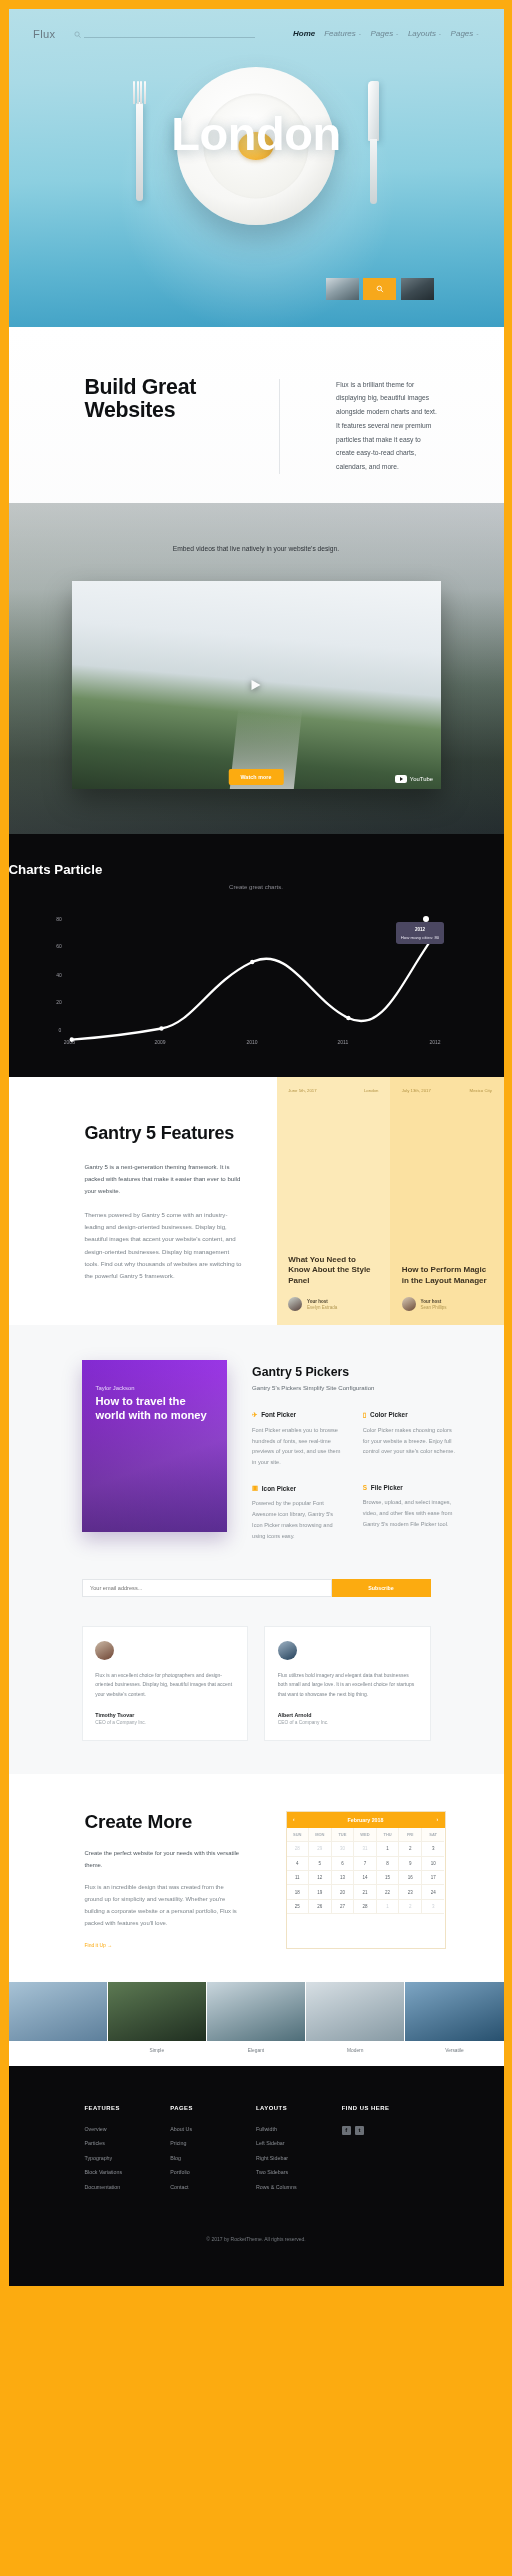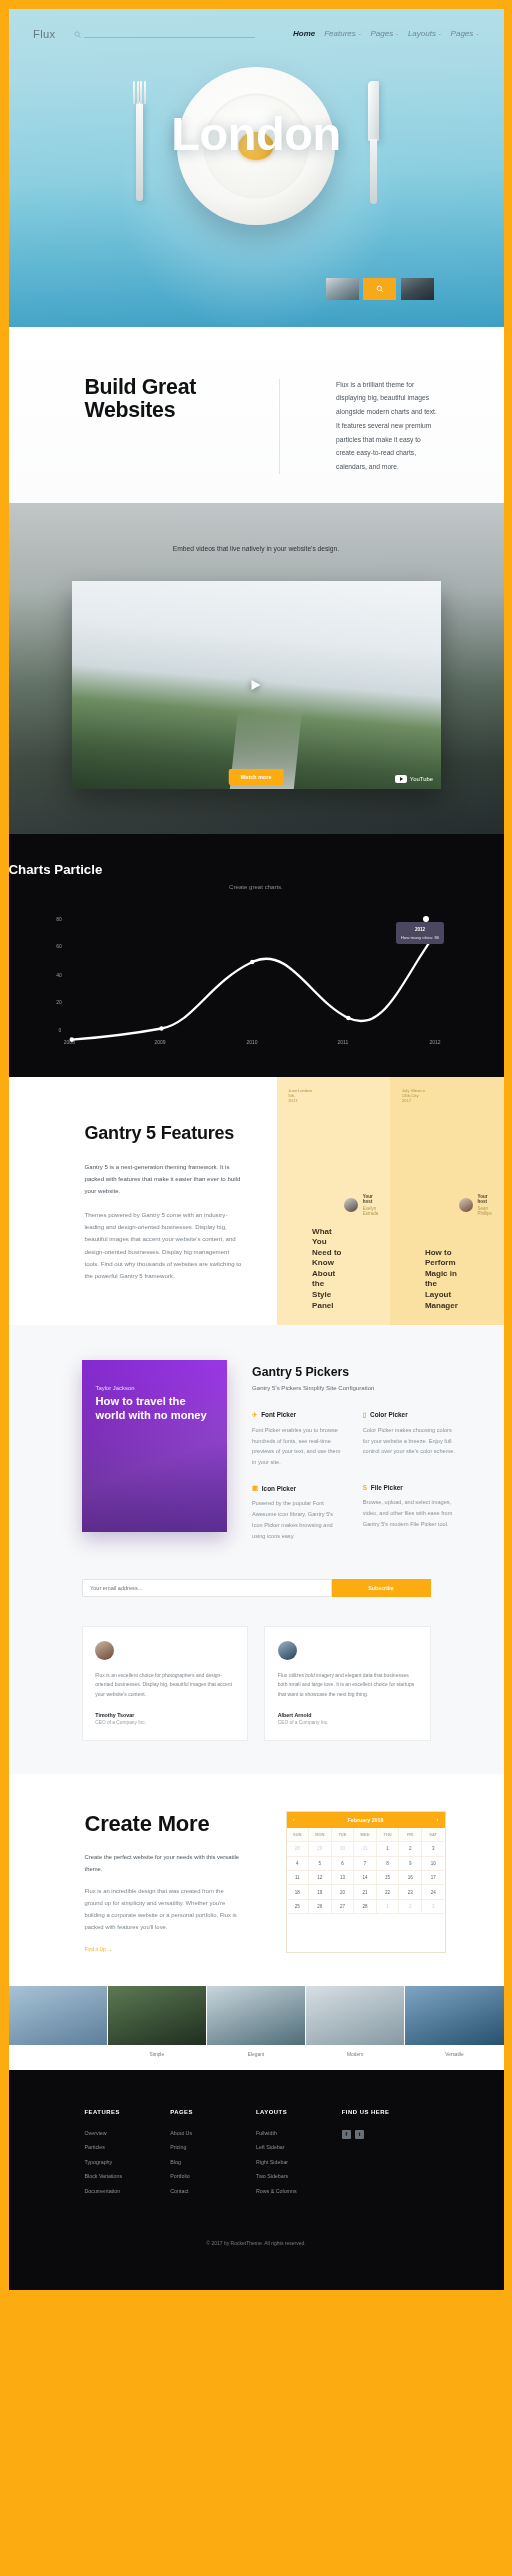--- a/index.html
+++ b/index.html
@@ -192,21 +192,21 @@
 
   
   .g5 { display: flex; background: #fff; }
   .g5-left { flex: 0 0 268px; padding: 46px 21.3px 43px 76px; }
   .g5-left h2 {
     font-size: 18px; font-weight: bold; line-height: 1.18; color: #101214; letter-spacing: -0.2px;
   }
   .g5-left p { font-size: 6.1px; line-height: 2.0; color: #4d565e; margin-top: 17px; max-width: 160px; }
   .g5-left p.dim { color: #7b838a; margin-top: 11.7px; }
   .cards { flex: 1; display: grid; grid-template-columns: 1fr 1fr; }
-  .card { padding: 11.7px 11.7px 14px 11.7px; min-height: 150px; display: flex; flex-direction: row; }
+  .card { padding: 11.7px 11.7px 14px 11.7px; min-height: 150px; display: flex; flex-direction: column; }
   .card.c1 { background: #fbe3a0; }
   .card.c2 { background: #fce9b7; }
   .card.c3 { background: #fbe1a1; }
   .card.c4 { background: #fbd98a; }
   .card-meta { display: flex; justify-content: space-between; font-size: 4.3px; color: #b39344; }
   .card h3 {
     margin-top: auto; font-size: 8px; line-height: 1.32; font-weight: bold; color: #3d3322;
   }
   .card-host { display: flex; align-items: center; gap: 4.8px; margin-top: 10.7px; }
   .av { width: 14px; height: 14px; border-radius: 50%; flex: 0 0 14px; }
@@ -260,21 +260,21 @@
   .tav { width: 19px; height: 19px; border-radius: 50%; }
   .tav.m1 { background: linear-gradient(150deg,#cbb9a6,#6e4433); }
   .tav.m2 { background: linear-gradient(150deg,#9fb3c4,#23405a); }
   .testi p { font-size: 5px; line-height: 1.95; color: #7e868d; margin-top: 10.7px; }
   .testi .tname { font-size: 5.3px; font-weight: bold; color: #1c1f21; margin-top: 11.7px; }
   .testi .trole { font-size: 4.8px; color: #9aa1a7; margin-top: 2.1px; }
 
   
   .create { display: flex; background: #fff; padding: 37px 58px 33px 76px; gap: 28px; }
   .cm-left { flex: 1; }
-  .cm-left h2 { font-size: 22px; font-weight: bold; color: #0f1113; letter-spacing: -0.2px; }
+  .cm-left h2 { font-size: 19px; font-weight: bold; color: #0f1113; letter-spacing: -0.2px; }
   .cm-left p { font-size: 5.9px; line-height: 2.0; color: #4c555c; margin-top: 15px; max-width: 155px; }
   .cm-left p.dim { color: #7e868c; margin-top: 10.7px; }
   .findout { display: inline-block; margin-top: 12.8px; font-size: 5px; color: #fcab10; cursor: pointer; }
 
   .cal { flex: 0 0 160px; border: 0.5px solid #f0e2c4; }
   .cal-head {
     background: #fcab10; color: #fff; height: 16px; display: flex; align-items: center;
     justify-content: space-between; padding: 0 6.4px; font-size: 5.3px; font-weight: bold;
   }
   .cal-arrow { cursor: pointer; font-size: 4.8px; }

